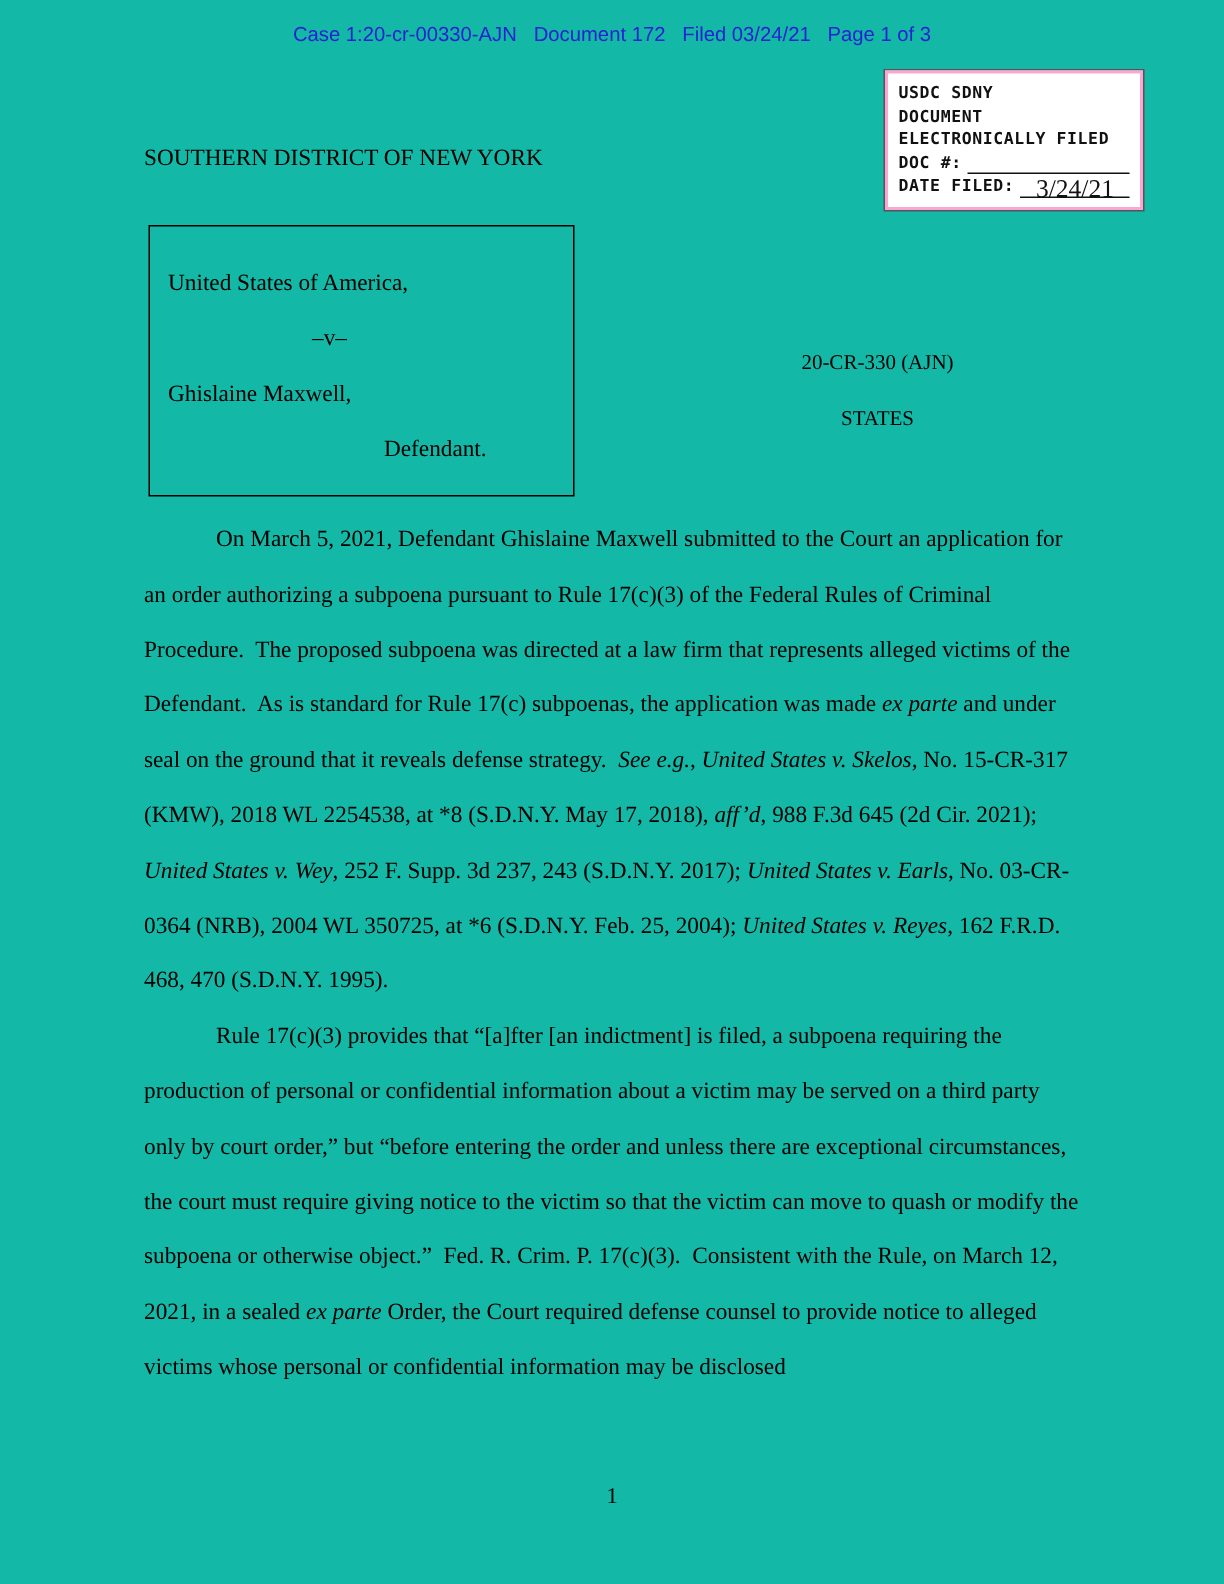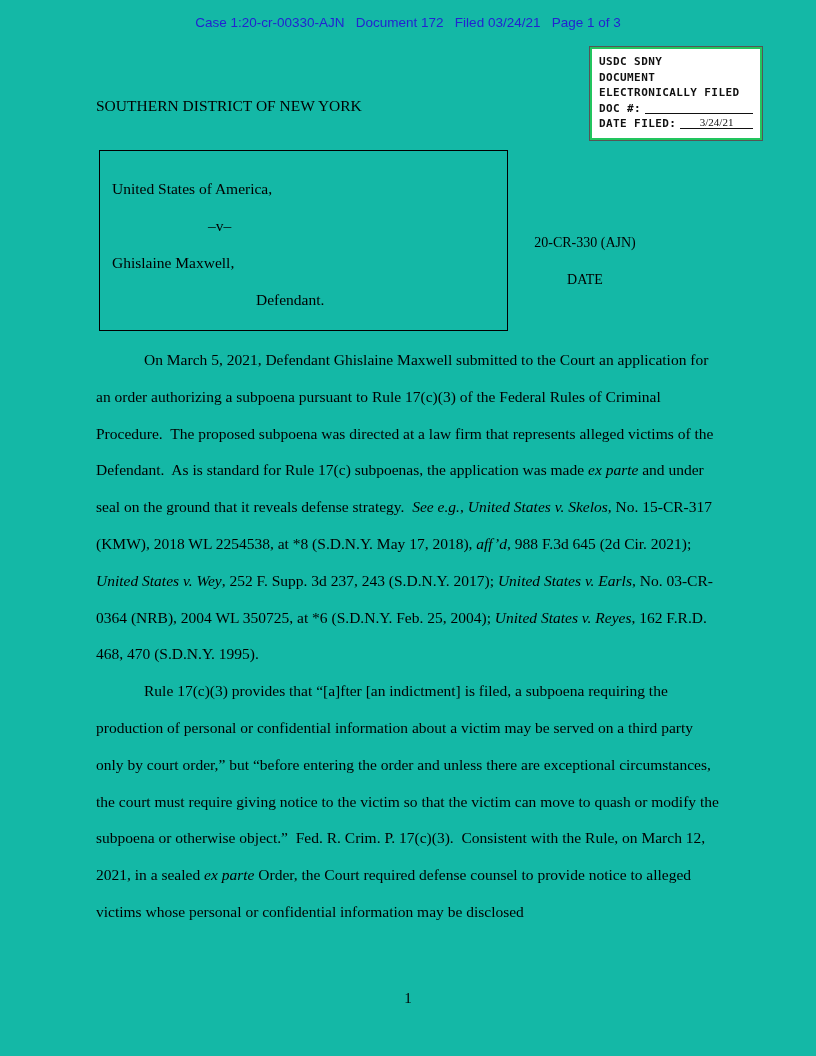--- a/index.html
+++ b/index.html
@@ -24,56 +24,56 @@
     font-family: "Liberation Sans", sans-serif;
     font-size: 13.5px;
     white-space: pre;
   }
   .stamp {
     position: absolute;
     left: 590px;
     top: 47px;
     width: 172px;
     height: 93px;
-    border: 2px solid #22c55e;
+    border: 2px solid #f9a8d4;
     box-shadow: 0 0 0 1px #555;
     padding: 5px 7px 4px 7px;
     font-family: "DejaVu Sans Mono", monospace;
     font-weight: bold;
     font-size: 11px;
     line-height: 15.5px;
     letter-spacing: 0.4px;
     color: #111;
     background: #fff;
   }
-  .stamp-row { display: flex; }
+  .stamp-row { display: flex; align-items: flex-end; }
   .stamp-fill-line {
     flex: 1;
     border-bottom: 1.5px solid #111;
     margin-left: 4px;
     height: 13px;
     text-align: center;
     font-family: "Liberation Serif", serif;
     font-weight: normal;
-    font-size: 11px;
+    font-size: 17px;
     letter-spacing: 0;
     line-height: 13px;
   }
   .court-name {
     position: absolute;
     left: 96px;
     top: 97px;
     font-size: 15.5px;
     line-height: 18.5px;
   }
   .caption-box {
     position: absolute;
     left: 99px;
     top: 150px;
-    width: 409px;
+    width: 284px;
     height: 181px;
     border: 1px solid #000;
     font-size: 15.5px;
     line-height: 18px;
   }
   .caption-plaintiff { position: absolute; left: 12px; top: 29px; }
   .caption-versus    { position: absolute; left: 108px; top: 66px; }
   .caption-defendant { position: absolute; left: 12px; top: 103px; }
   .caption-deflabel  { position: absolute; left: 156px; top: 140px; }
   .case-info {
@@ -137,21 +137,21 @@
 
   <div class="caption-box">
     <div class="caption-plaintiff">United States of America,</div>
     <div class="caption-versus">–v–</div>
     <div class="caption-defendant">Ghislaine Maxwell,</div>
     <div class="caption-deflabel">Defendant.</div>
   </div>
 
   <div class="case-info">
     <div>20-CR-330 (AJN)</div>
-    <div class="order-title">DATE</div>
+    <div class="order-title">STATES</div>
   </div>
 
   <div class="body-text">
     <p><span>On March 5, 2021, Defendant Ghislaine Maxwell submitted to the Court an application for an order authorizing a subpoena pursuant to Rule 17(c)(3) of the Federal Rules of Criminal Procedure.  The proposed subpoena was directed at a law firm that represents alleged victims of the Defendant.  As is standard for Rule 17(c) subpoenas, the application was made </span><span class="italic">ex parte</span><span> and under seal on the ground that it reveals defense strategy.  </span><span class="italic">See e.g.</span><span>, </span><span class="italic">United States v. Skelos</span><span>, No. 15-CR-317 (KMW), 2018 WL 2254538, at *8 (S.D.N.Y. May 17, 2018), </span><span class="italic">aff’d</span><span>, 988 F.3d 645 (2d Cir. 2021); </span><span class="italic">United States v. Wey</span><span>, 252 F. Supp. 3d 237, 243 (S.D.N.Y. 2017); </span><span class="italic">United States v. Earls</span><span>, No. 03-CR-0364 (NRB), 2004 WL 350725, at *6 (S.D.N.Y. Feb. 25, 2004); </span><span class="italic">United States v. Reyes</span><span>, 162 F.R.D. 468, 470 (S.D.N.Y. 1995).</span></p>
     <p><span>Rule 17(c)(3) provides that “[a]fter [an indictment] is filed, a subpoena requiring the production of personal or confidential information about a victim may be served on a third party only by court order,” but “before entering the order and unless there are exceptional circumstances, the court must require giving notice to the victim so that the victim can move to quash or modify the subpoena or otherwise object.”  Fed. R. Crim. P. 17(c)(3).  Consistent with the Rule, on March 12, 2021, in a sealed </span><span class="italic">ex parte</span><span> Order, the Court required defense counsel to provide notice to alleged victims whose personal or confidential information may be disclosed</span></p>
   </div>
 
   <div class="page-number">1</div>
 
 </div>

